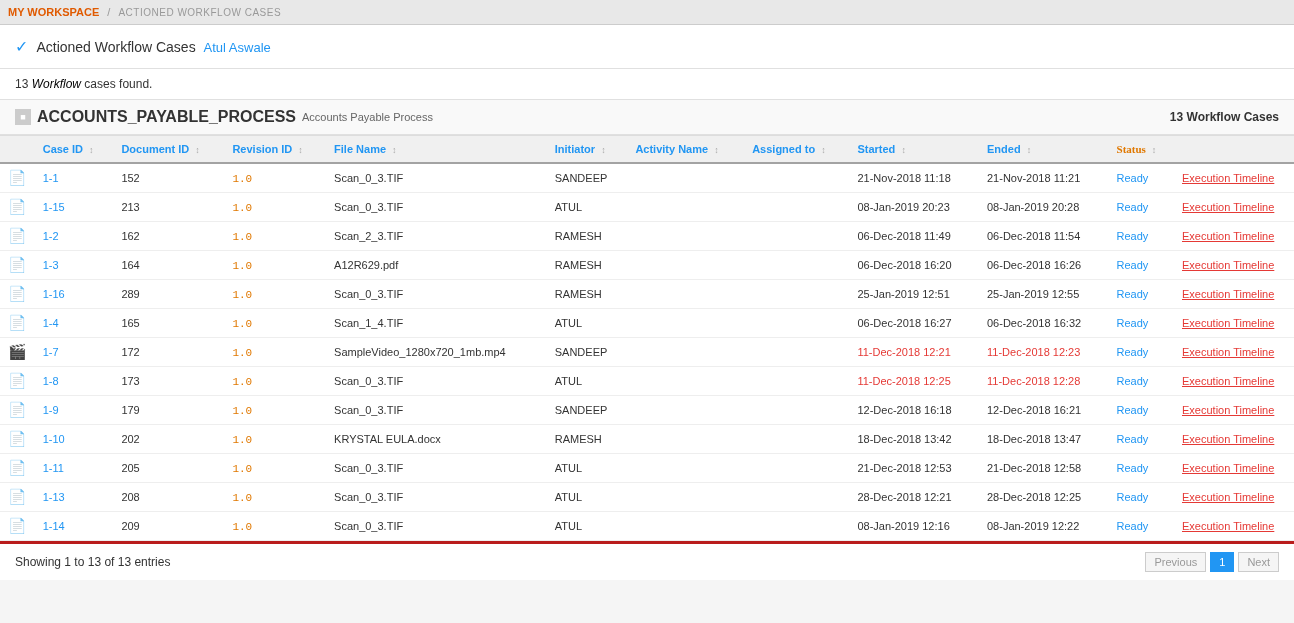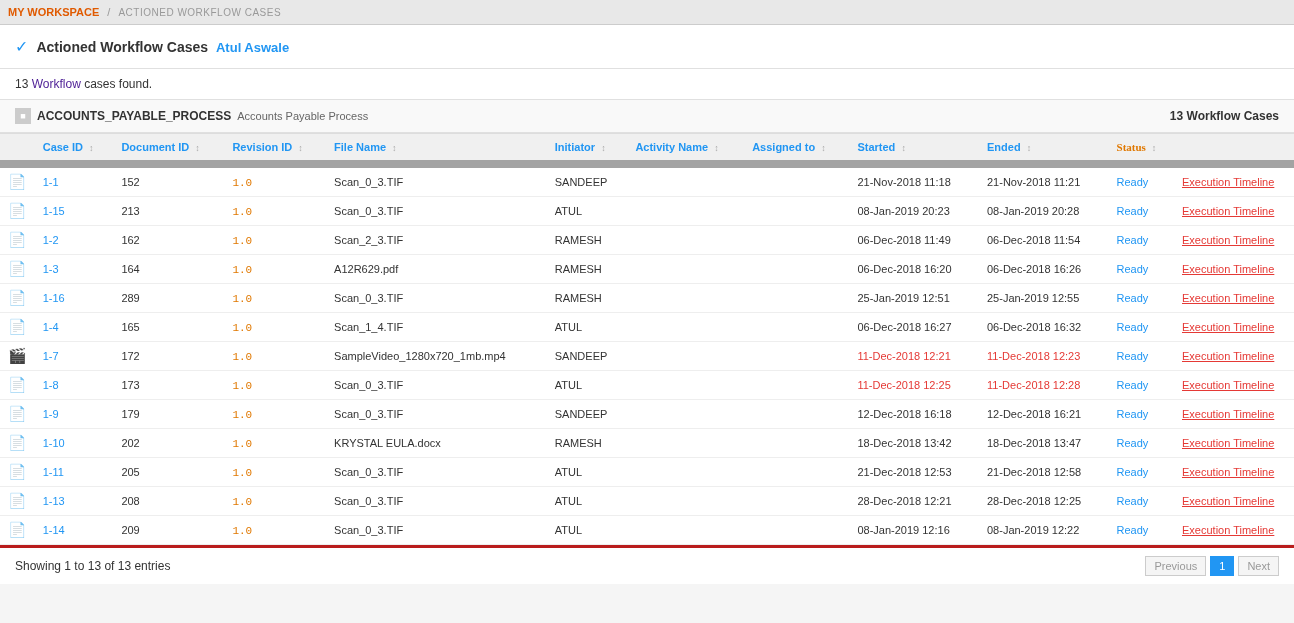--- a/index.html
+++ b/index.html
@@ -25,50 +25,50 @@
       padding: 12px 15px;
       border-bottom: 1px solid #e0e0e0;
       display: flex;
       align-items: center;
       gap: 8px;
     }
     .page-header .check-icon {
       color: #2196F3;
       font-size: 16px;
     }
-    .page-header h2 { font-size: 14px; font-weight: bold; color: #333; }
+    .page-header h2 { font-size: 14px; font-weight: normal; color: #333; }
     .page-header .user-name { color: #2196F3; font-size: 13px; margin-left: 4px; }
 
     .workflow-count {
       padding: 8px 15px;
       font-size: 12px;
       color: #333;
       border-bottom: 1px solid #e0e0e0;
     }
-    .workflow-count .wf-link { color: #4c1d95; }
+    .workflow-count .wf-link { color: #000000; font-style: italic; }
 
     .section-header {
       background: #f9f9f9;
       padding: 8px 15px;
       border-bottom: 1px solid #e0e0e0;
       display: flex;
       align-items: center;
       justify-content: space-between;
     }
     .section-header .left {
       display: flex; align-items: center; gap: 6px;
     }
     .section-icon {
       width: 16px; height: 16px;
       background: #ccc;
       display: inline-flex; align-items: center; justify-content: center;
       font-size: 9px; color: #fff;
     }
     .section-header .process-name {
-      font-weight: bold; color: #333; font-size: 12px;
+      font-weight: bold; color: #333; font-size: 16px;
     }
     .section-header .process-desc {
       color: #666; font-size: 11px;
     }
     .section-header .case-count {
       color: #333; font-size: 12px; font-weight: bold;
     }
 
     .table-controls {
       padding: 8px 15px;
@@ -90,21 +90,21 @@
     }
 
     .data-table {
       width: 100%;
       border-collapse: collapse;
       font-size: 11px;
     }
     .data-table thead tr {
       background: #f0f0f0;
       border-top: 1px solid #ddd;
-      border-bottom: 8px solid #a3a3a3;
+      border-bottom: 2px solid #a3a3a3;
     }
     .data-table thead th {
       padding: 7px 8px;
       text-align: left;
       font-weight: bold;
       color: #2196F3;
       border-right: none;
       white-space: nowrap;
       cursor: pointer;
       position: relative;

